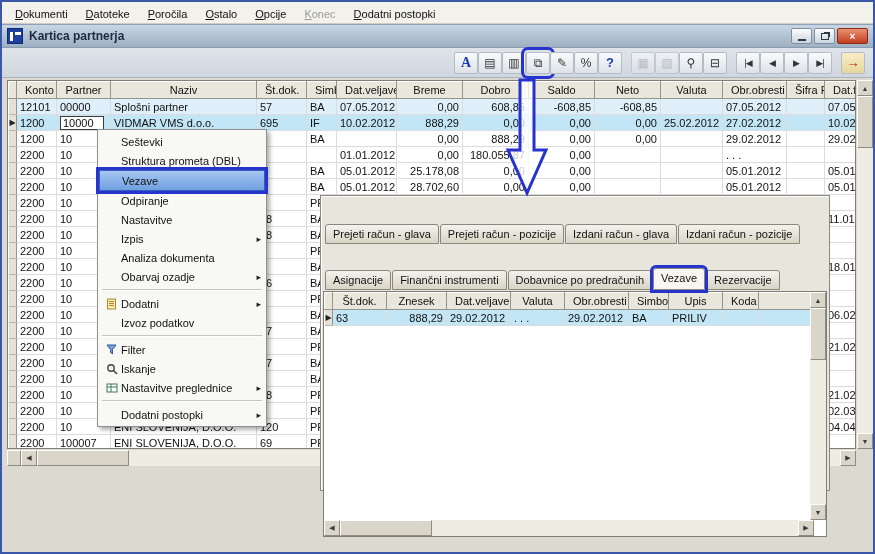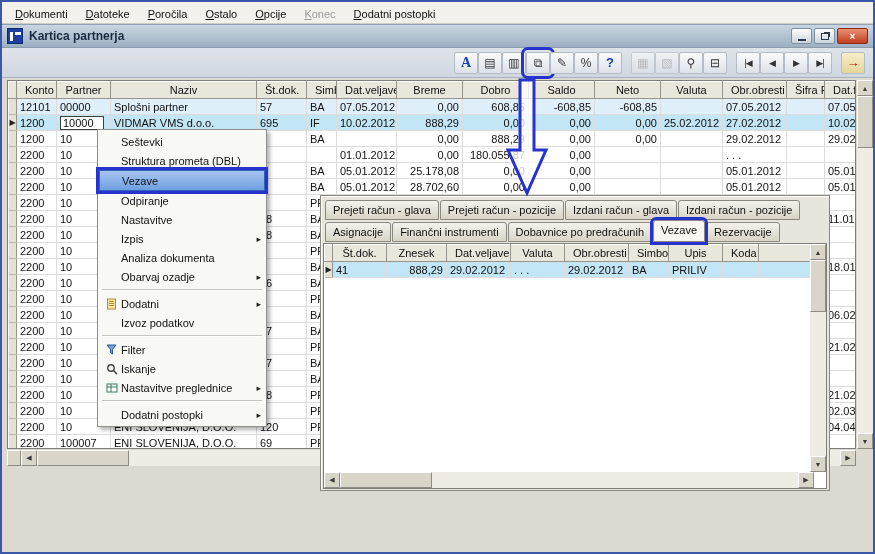--- a/index.html
+++ b/index.html
@@ -78,21 +78,21 @@
   .mi{height:19px; display:flex; align-items:center; padding:0 4px 0 3px;}
   .mi .gut{width:19px; flex:0 0 auto; display:flex; align-items:center; justify-content:center;}
   .mi .lbl{flex:1; white-space:nowrap; overflow:hidden;}
   .mi .arr{width:10px; text-align:right; font-size:9px; color:#222;}
   .mi.hl{background:linear-gradient(#a7c6f2,#6f9fe0); border:1px solid #2f62b8; height:21px;
          outline:3px solid var(--ann); outline-offset:0px;}
   .msep{height:0; border-top:1px solid #c6c6c1; border-bottom:1px solid #ffffff; margin:3px 3px;}
   
   .panel{position:absolute; left:318px; top:193px; width:510px; height:296px; z-index:30;
          background:#e8e5dc; border:1px solid #8b897f; box-shadow:1px 1px 0 #fff inset; padding:2px;}
-  .tabrow{display:flex; height:22px; padding:1px 2px 0; align-items:flex-end;}
+  .tabrow{display:flex; height:22px; padding:1px 2px 0; align-items:flex-end;margin-top:24px;}
   .tab{background:linear-gradient(#f4f2ec,#d8d4c6); border:1px solid #8a887e; border-radius:3px 3px 0 0;
        padding:3px 7px 3px; margin-right:1px; white-space:nowrap; font-size:11px; height:20px;}
   .tab.active{background:#f8f6f0; height:22px; position:relative; z-index:2;
               outline:3px solid var(--ann); outline-offset:0;}
   .subgrid{position:relative; width:504px; height:246px; border:1px solid #7f7f78; background:#fff; margin-top:1px;}
   .subwrap{position:absolute; left:0; top:0; width:490px; height:228px; overflow:hidden; background:#fff;}
   .vscroll.sub{left:auto; right:0; top:0; width:16px; height:228px;}
   .hscroll.sub{top:228px; width:490px; height:16px;}
   
   .arrow-svg{position:absolute; left:0; top:0; width:871px; height:550px; z-index:55; pointer-events:none;}
@@ -620,21 +620,21 @@
                 <th>Obr.obresti</th>
                 <th>Simbol</th>
                 <th>Upis</th>
                 <th>Koda</th>
                 <th></th>
               </tr>
             </thead>
             <tbody>
               <tr class="sel">
                 <td class="rowhead">▶</td>
-                <td>41</td>
+                <td>63</td>
                 <td style="text-align: right;">888,29</td>
                 <td>29.02.2012</td>
                 <td>. . .</td>
                 <td>29.02.2012</td>
                 <td>BA</td>
                 <td>PRILIV</td>
                 <td></td>
                 <td></td>
               </tr>
             </tbody>

